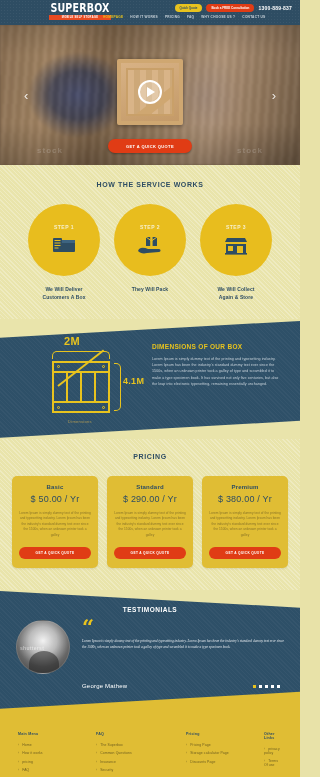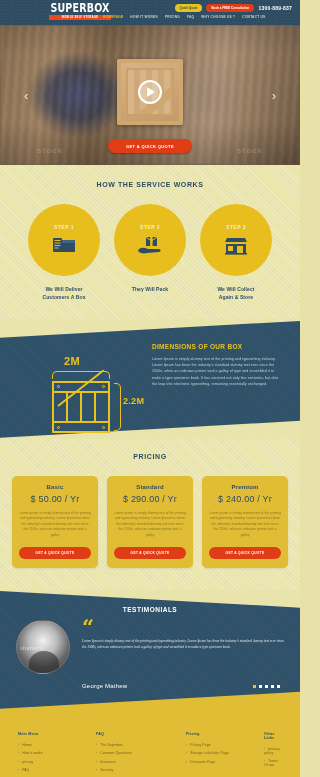--- a/index.html
+++ b/index.html
@@ -140,21 +140,21 @@
   }
   .dims::before {
     content:""; position:absolute; top:-16px; left:-10px; width:330px; height:26px;
     background:#e9e4ab; transform:rotate(-3.2deg);
   }
   .dims::after {
     content:""; position:absolute; bottom:-16px; left:-10px; width:330px; height:26px;
     background:#e9e4ab; transform:rotate(-3.2deg);
   }
   .dims-inner { position:relative; z-index:2; display:flex; padding:12px 12px 0; }
-  .dims-fig { position:relative; width:140px; height:96px;margin-top:20px; }
+  .dims-fig { position:relative; width:140px; height:96px; }
   .dim-2m {
     position:absolute; left:52px; top:4px; color:#e8c31e;
     font-size:11px; font-weight:bold; letter-spacing:.5px;
   }
   .brace-top {
     position:absolute; left:40px; top:20px; width:58px; height:8px;
     border-top:1.5px solid #e8c31e; border-left:1.5px solid #e8c31e; border-right:1.5px solid #e8c31e;
     border-radius:5px 5px 0 0;
   }
   .box-fig {
@@ -401,21 +401,21 @@
           <div class="slat" style="left:12px"></div>
           <div class="slat" style="left:26px"></div>
           <div class="slat" style="left:40px"></div>
           <div class="diag"></div>
           <div class="bolt" style="left:3px;top:2px"></div>
           <div class="bolt" style="right:3px;top:2px"></div>
           <div class="bolt" style="left:3px;bottom:2px"></div>
           <div class="bolt" style="right:3px;bottom:2px"></div>
         </div>
         <div class="brace-right"></div>
-        <div class="dim-24m">2.2M</div>
+        <div class="dim-24m">4.1M</div>
         <div class="dims-cap">Dimensions</div>
       </div>
 
       <div class="dims-txt">
         <div class="dims-h">DIMENSIONS OF OUR BOX</div>
         <div class="dims-p">Lorem Ipsum is simply dummy text of the printing and typesetting industry. Lorem Ipsum has been the industry's standard dummy text ever since the 1500s, when an unknown printer took a galley of type and scrambled it to make a type specimen book. It has survived not only five centuries, but also the leap into electronic typesetting, remaining essentially unchanged.</div>
       </div>
     </div>
   </div>
 
@@ -432,21 +432,21 @@
 
       <div class="card">
         <div class="card-name">Standard</div>
         <div class="card-price">$ 290.00 / Yr</div>
         <div class="card-desc">Lorem Ipsum is simply dummy text of the printing and typesetting industry. Lorem Ipsum has been the industry's standard dummy text ever since the 1500s, when an unknown printer took a galley</div>
         <button class="card-btn">GET A QUICK QUOTE</button>
       </div>
 
       <div class="card">
         <div class="card-name">Premium</div>
-        <div class="card-price">$ 240.00 / Yr</div>
+        <div class="card-price">$ 380.00 / Yr</div>
         <div class="card-desc">Lorem Ipsum is simply dummy text of the printing and typesetting industry. Lorem Ipsum has been the industry's standard dummy text ever since the 1500s, when an unknown printer took a galley</div>
         <button class="card-btn">GET A QUICK QUOTE</button>
       </div>
 
     </div>
   </div>
 
   <div class="testi">
     <div class="testi-h">TESTIMONIALS</div>
     <div class="testi-body">

